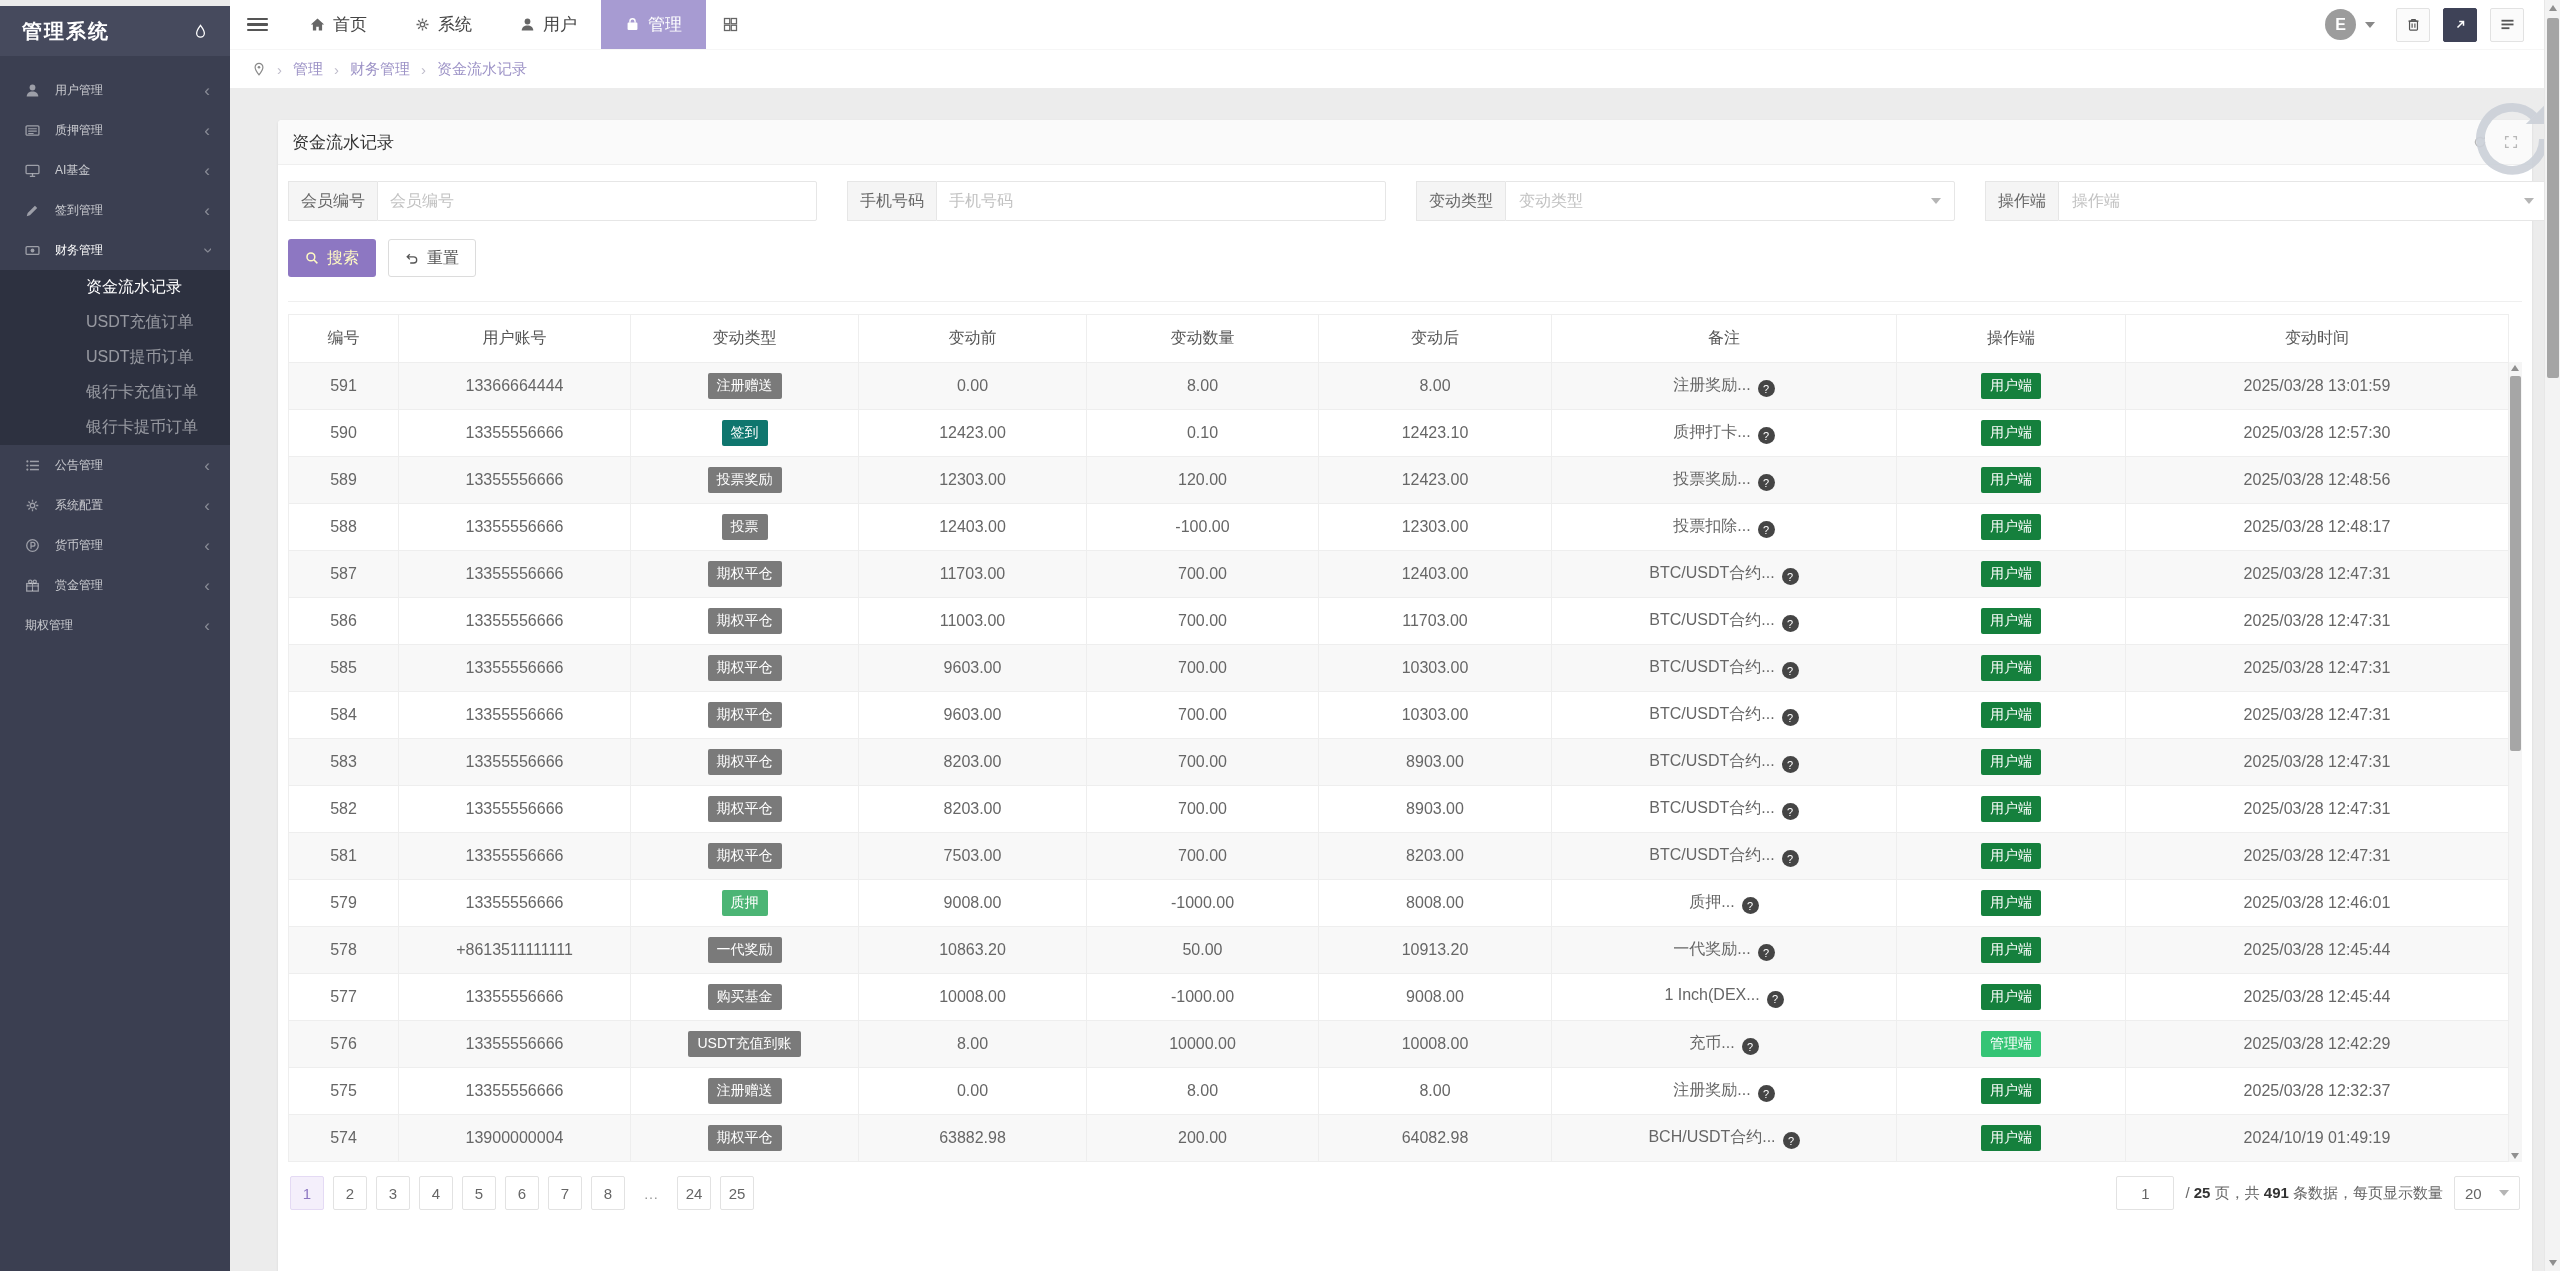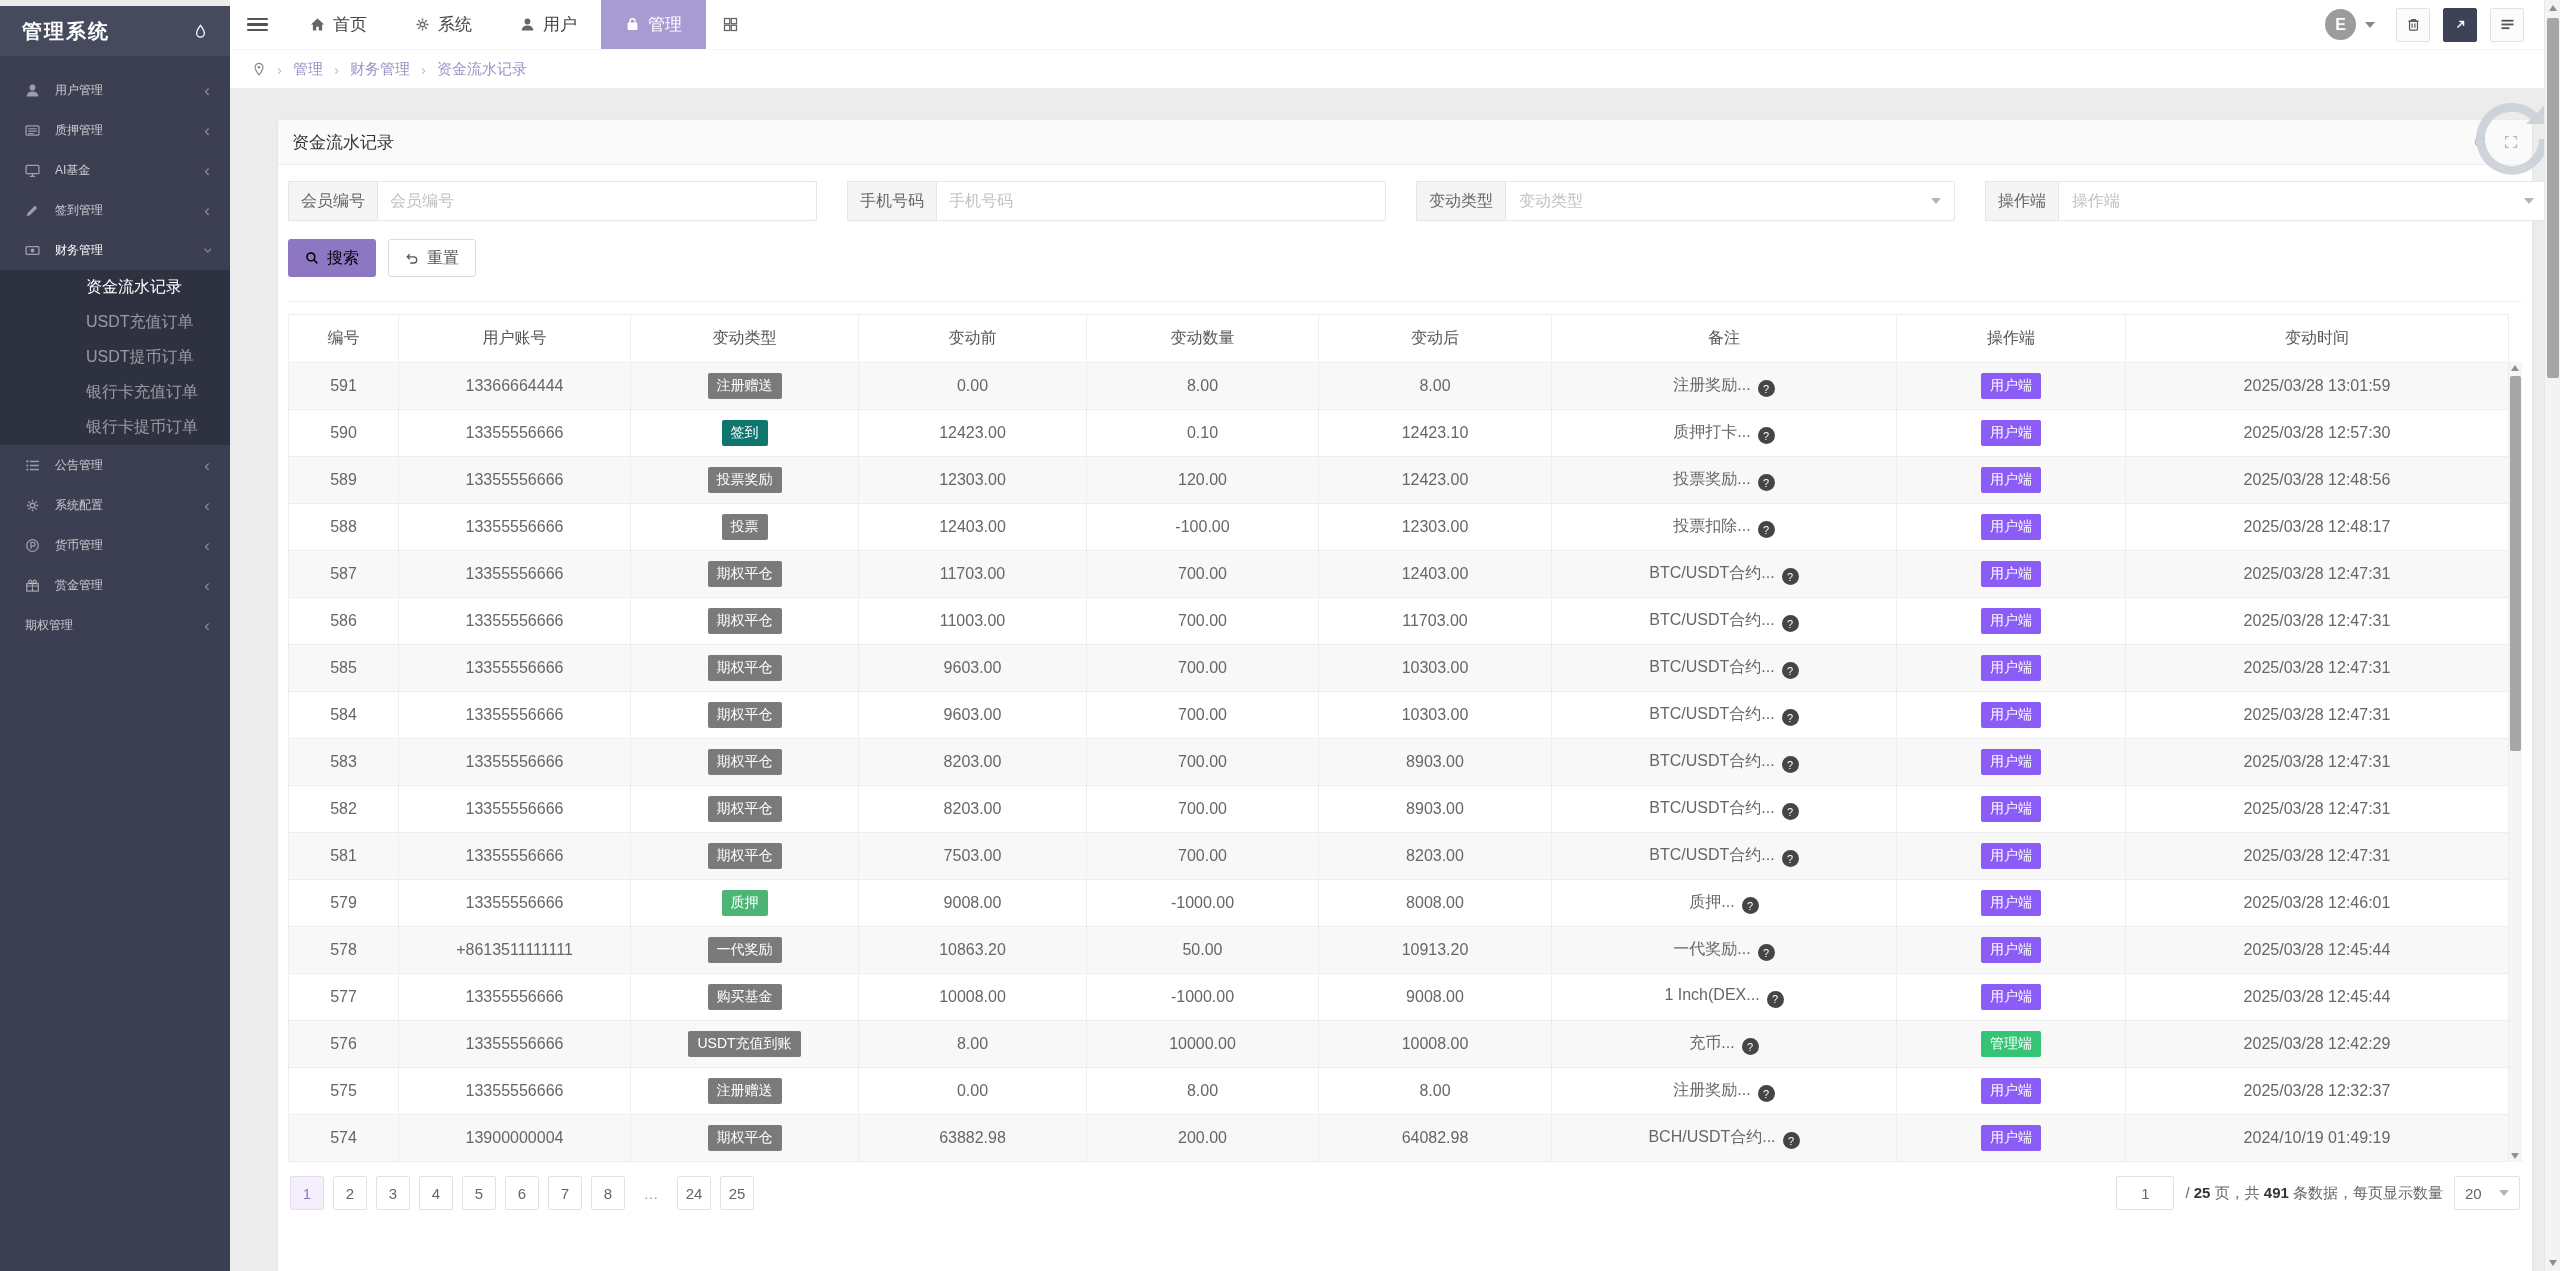--- a/index.html
+++ b/index.html
@@ -74,35 +74,35 @@
   .finput{border:1px solid #e6e6e6;font-size:16px;color:#666;padding:0 12px;outline:none;background:#fff;border-radius:0 2px 2px 0}
   .finput::placeholder{color:#c2c2c2}
   .fselect{border:1px solid #e6e6e6;display:flex;align-items:center;justify-content:space-between;
     padding:0 13px;color:#c2c2c2;font-size:16px;background:#fff;cursor:pointer;border-radius:0 2px 2px 0}
   .sel-tri{width:0;height:0;border-left:5px solid transparent;border-right:5px solid transparent;border-top:6px solid #b5b5b5}
   .f1 .finput{width:440px}.f2 .finput{width:450px}.f3 .fselect{width:450px}.f4 .fselect{width:490px}
 
   .btn-row{display:flex;gap:12px;margin-top:18px}
   .btn{height:38px;display:flex;align-items:center;gap:8px;padding:0 16px;font-size:16px;
     border-radius:3px;cursor:pointer;border:1px solid transparent}
-  .btn-primary{background:#8d77c2;color:#000000}
+  .btn-primary{background:#8d77c2;color:#fef9c3}
   .btn-plain{background:#fff;border-color:#dcdcdc;color:#555}
   .btn .ic{font-size:14px;display:flex}
   .divider{border-top:1px solid #efefef;margin-top:24px}
 
   
   .tbl-wrap{margin-top:12px;position:relative;padding-right:13px}
   table{width:100%;border-collapse:collapse;table-layout:fixed}
   th,td{border:1px solid #eee;text-align:center;font-weight:normal;overflow:hidden;white-space:nowrap}
   th{height:48px;font-size:16px;color:#555;background:#fff}
   td{height:47px;font-size:16px;color:#666}
   tbody tr:nth-child(odd){background:#f8f8f8}
   .chip{display:inline-block;padding:4px 9px;border-radius:2px;color:#fff;font-size:14px;line-height:1.25;white-space:nowrap}
   .c-dark{background:#7a7a7a}.c-blue{background:#0f766e}.c-green{background:#4cb575}
-  .c-orange{background:#8b5cf6}.c-admin{background:#35c475}
+  .c-orange{background:#15803d}.c-admin{background:#35c475}
   .q-icon{display:inline-flex;width:17px;height:17px;border-radius:50%;background:#454545;color:#fff;
     font-size:11px;align-items:center;justify-content:center;margin-left:7px;vertical-align:-3px;cursor:pointer}
   .tbl-scroll{position:absolute;top:48px;right:0;width:13px;bottom:0;background:#f5f5f5}
   .tbl-thumb{position:absolute;top:14px;left:1px;width:11px;height:375px;background:#a6a6a6;border-radius:2px}
   .sc-up{position:absolute;top:3px;left:2px;width:0;height:0;border-left:4.5px solid transparent;border-right:4.5px solid transparent;border-bottom:6px solid #8f8f8f}
   .sc-dn{position:absolute;bottom:3px;left:2px;width:0;height:0;border-left:4.5px solid transparent;border-right:4.5px solid transparent;border-top:6px solid #8f8f8f}
 
   
   .pager{display:flex;align-items:center;margin-top:14px;padding:0 2px 40px}
   .pages{display:flex;gap:9px;list-style:none;align-items:center}

